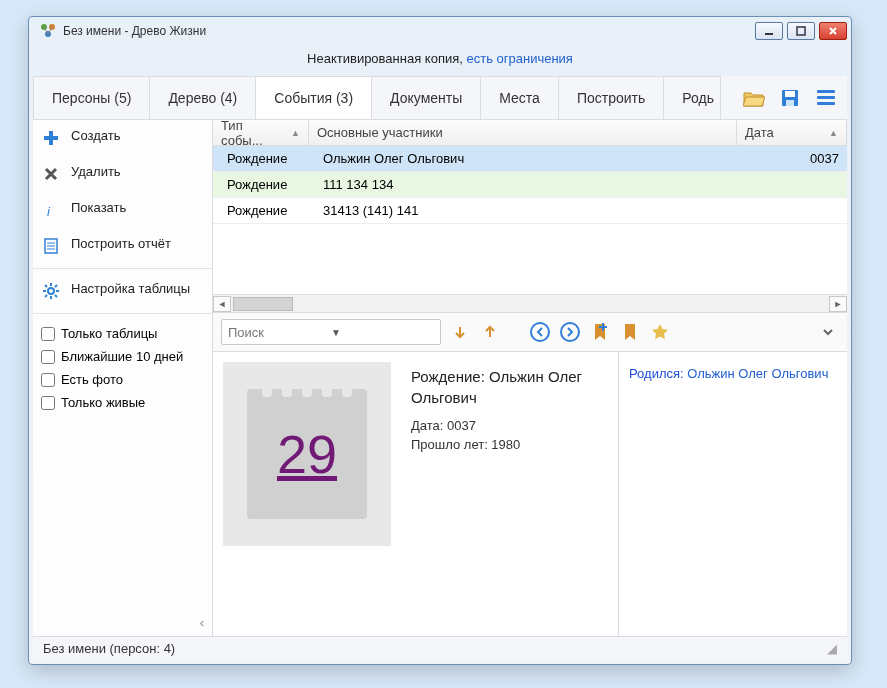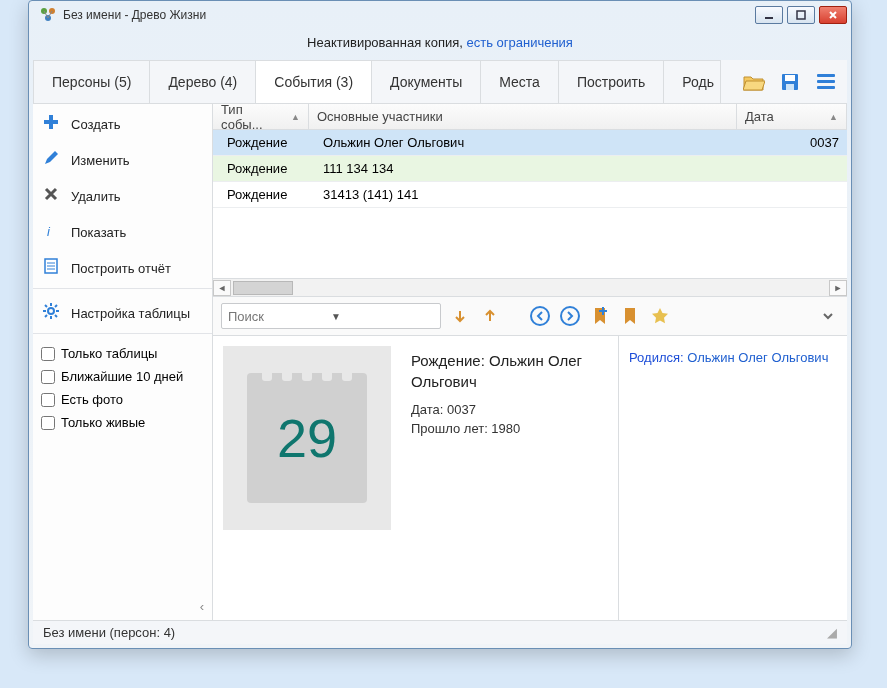--- a/index.html
+++ b/index.html
@@ -1,17 +1,17 @@
 <!DOCTYPE html>
 <html><head>
 <meta charset="utf-8">
 <style>
 * { box-sizing: border-box; margin: 0; padding: 0; font-family: "Segoe UI", Tahoma, sans-serif; font-size: 13px; }
 body { background: #d8e8f8; width: 887px; height: 688px; overflow: hidden; }
-.window { position: absolute; left: 28px; top: 0; width: 824px; height: 649px; background: linear-gradient(#e8f0f8, #f0f4f8); border: 1px solid #6a8fb5; border-radius: 4px; box-shadow: 0 6px 20px rgba(0,0,0,.2); display: flex; flex-direction: column; }
+.window { position: absolute; left: 28px; top: 16px; width: 824px; height: 649px; background: linear-gradient(#e8f0f8, #f0f4f8); border: 1px solid #6a8fb5; border-radius: 4px; box-shadow: 0 6px 20px rgba(0,0,0,.2); display: flex; flex-direction: column; }
 .titlebar { height: 28px; display: flex; align-items: center; padding: 0 4px; }
 .app-icon { width: 18px; height: 18px; margin: 0 6px; position: relative; }
 .app-icon svg { width: 18px; height: 18px; }
 .title-text { flex: 1; font-size: 12px; color: #333; }
 .win-buttons { display: flex; gap: 4px; }
 .win-btn { width: 28px; height: 18px; border: 1px solid #5a7aa0; background: linear-gradient(#f8faff,#d8e4f0); border-radius: 2px; display: flex; align-items: center; justify-content: center; cursor: pointer; }
 .win-btn.close { background: linear-gradient(#f08070,#d84030); border-color: #a02010; }
 .win-btn svg { width: 12px; height: 12px; }
 .notice { text-align: center; padding: 6px 0 10px; font-size: 13px; color: #222; }
 .notice a { color: #2060d0; text-decoration: none; }
@@ -19,21 +19,21 @@
 .tabs-row { display: flex; align-items: stretch; height: 44px; background: #f4f6f9; border-bottom: 1px solid #dadde0; }
 .tab { padding: 0 18px; display: flex; align-items: center; border: 1px solid #dadde0; border-bottom: none; background: #f4f6f9; color: #333; cursor: pointer; font-size: 14px; margin-right: -1px; }
 .tab.active { background: #fff; border-top: 1px solid #dadde0; font-weight: 400; position: relative; z-index: 2; }
 .tab.last-cut { padding-right: 6px; }
 .toolbar-icons { display: flex; align-items: center; margin-left: auto; gap: 14px; padding: 0 10px; }
 .tb-btn { width: 22px; height: 22px; display: flex; align-items: center; justify-content: center; cursor: pointer; }
 .hamburger { display: flex; flex-direction: column; gap: 3px; }
 .hamburger span { width: 18px; height: 3px; background: #2f7fd8; border-radius: 1px; }
 .main-area { flex: 1; display: flex; background: #fff; min-height: 0; }
 .sidebar { width: 180px; border-right: 1px solid #dadde0; display: flex; flex-direction: column; background: #fdfdfd; }
-.side-item { display: flex; align-items: flex-end; gap: 10px; padding: 8px 8px; cursor: pointer; color: #222; }
+.side-item { display: flex; align-items: flex-start; gap: 10px; padding: 8px 8px; cursor: pointer; color: #222; }
 .side-item .icon { width: 20px; height: 20px; display: flex; align-items: center; justify-content: center; }
 .side-sep { height: 1px; background: #e2e4e8; margin: 4px 0; }
 .filters { padding: 4px 8px; }
 .filter { display: flex; align-items: center; gap: 6px; padding: 4px 0; cursor: pointer; }
 .filter input { width: 14px; height: 14px; }
 .collapse-arrow { margin-top: auto; text-align: right; padding: 6px 8px; color: #888; cursor: pointer; }
 .right-pane { flex: 1; display: flex; flex-direction: column; min-width: 0; }
 .table-wrap { flex: 0 0 auto; }
 .tbl-head { display: flex; background: linear-gradient(#fcfcfc,#f0f0f0); border-bottom: 1px solid #dadde0; height: 26px; align-items: center; }
 .th { padding: 0 8px; border-right: 1px solid #dadde0; height: 100%; display: flex; align-items: center; color: #444; position: relative; }
@@ -55,21 +55,21 @@
 .search-combo { width: 220px; height: 26px; border: 1px solid #c8cacd; background: #fff; display: flex; align-items: center; padding: 0 6px; border-radius: 2px; }
 .search-combo span { flex: 1; color: #777; }
 .search-combo .dd { color: #555; font-size: 10px; }
 .nav-btn { width: 22px; height: 22px; display: flex; align-items: center; justify-content: center; cursor: pointer; border-radius: 2px; }
 .detail-body { flex: 1; display: flex; min-height: 0; }
 .detail-left { width: 188px; padding: 10px; }
 .cal-placeholder { width: 168px; height: 184px; background: #e8e8e8; display: flex; align-items: center; justify-content: center; position: relative; }
 .cal-inner { width: 120px; height: 130px; background: #d0d0d0; border-radius: 4px; position: relative; display: flex; flex-direction: column; align-items: center; justify-content: center; }
 .cal-rings { position: absolute; top: -8px; left: 10px; right: 10px; display: flex; justify-content: space-around; }
 .cal-rings span { width: 10px; height: 16px; background: #e8e8e8; border-radius: 3px; }
-.cal-num { font-size: 54px; color: #0f766e; font-weight: 300; }
+.cal-num { font-size: 54px; color: #701a75; font-weight: 300; text-decoration: underline; }
 .detail-mid { flex: 1; padding: 14px 10px; border-right: 1px solid #dadde0; }
 .dm-title { font-size: 15px; color: #222; margin-bottom: 10px; line-height: 1.4; }
 .dm-line { font-size: 13px; color: #333; margin: 4px 0; }
 .detail-right { width: 228px; padding: 14px 10px; font-size: 13px; }
 .detail-right .lbl { color: #1d4ed8; }
 .detail-right a { color: #2060d0; text-decoration: none; }
 .statusbar { height: 24px; background: #f4f6f9; border-top: 1px solid #dadde0; display: flex; align-items: center; padding: 0 10px; font-size: 12px; color: #333; }
 .statusbar .grip { margin-left: auto; color: #aaa; }
 </style>
 </head>
@@ -145,28 +145,20 @@
     <div class="main-area">
       <div class="sidebar">
         <div class="side-item">
           <span class="icon">
               <svg width="18" height="18" viewBox="0 0 18 18">
                 <rect x="7" y="2" width="4" height="14" fill="#3080d8"></rect>
                 <rect x="2" y="7" width="14" height="4" fill="#3080d8"></rect>
               </svg>
             </span>
           <span>Создать</span>
-        </div>
-        <div class="side-item">
-          <span class="icon">
-              <svg width="18" height="18" viewBox="0 0 18 18">
-                <path d="M3 15 l2-5 8-8 3 3 -8 8 -5 2z" fill="#3080d8"></path>
-              </svg>
-            </span>
-          <span>Изменить</span>
         </div>
         <div class="side-item">
           <span class="icon">
               <svg width="18" height="18" viewBox="0 0 18 18">
                 <path d="M4 4 L14 14 M14 4 L4 14" stroke="#555" stroke-width="3"></path>
               </svg>
             </span>
           <span>Удалить</span>
         </div>
         <div class="side-item">

